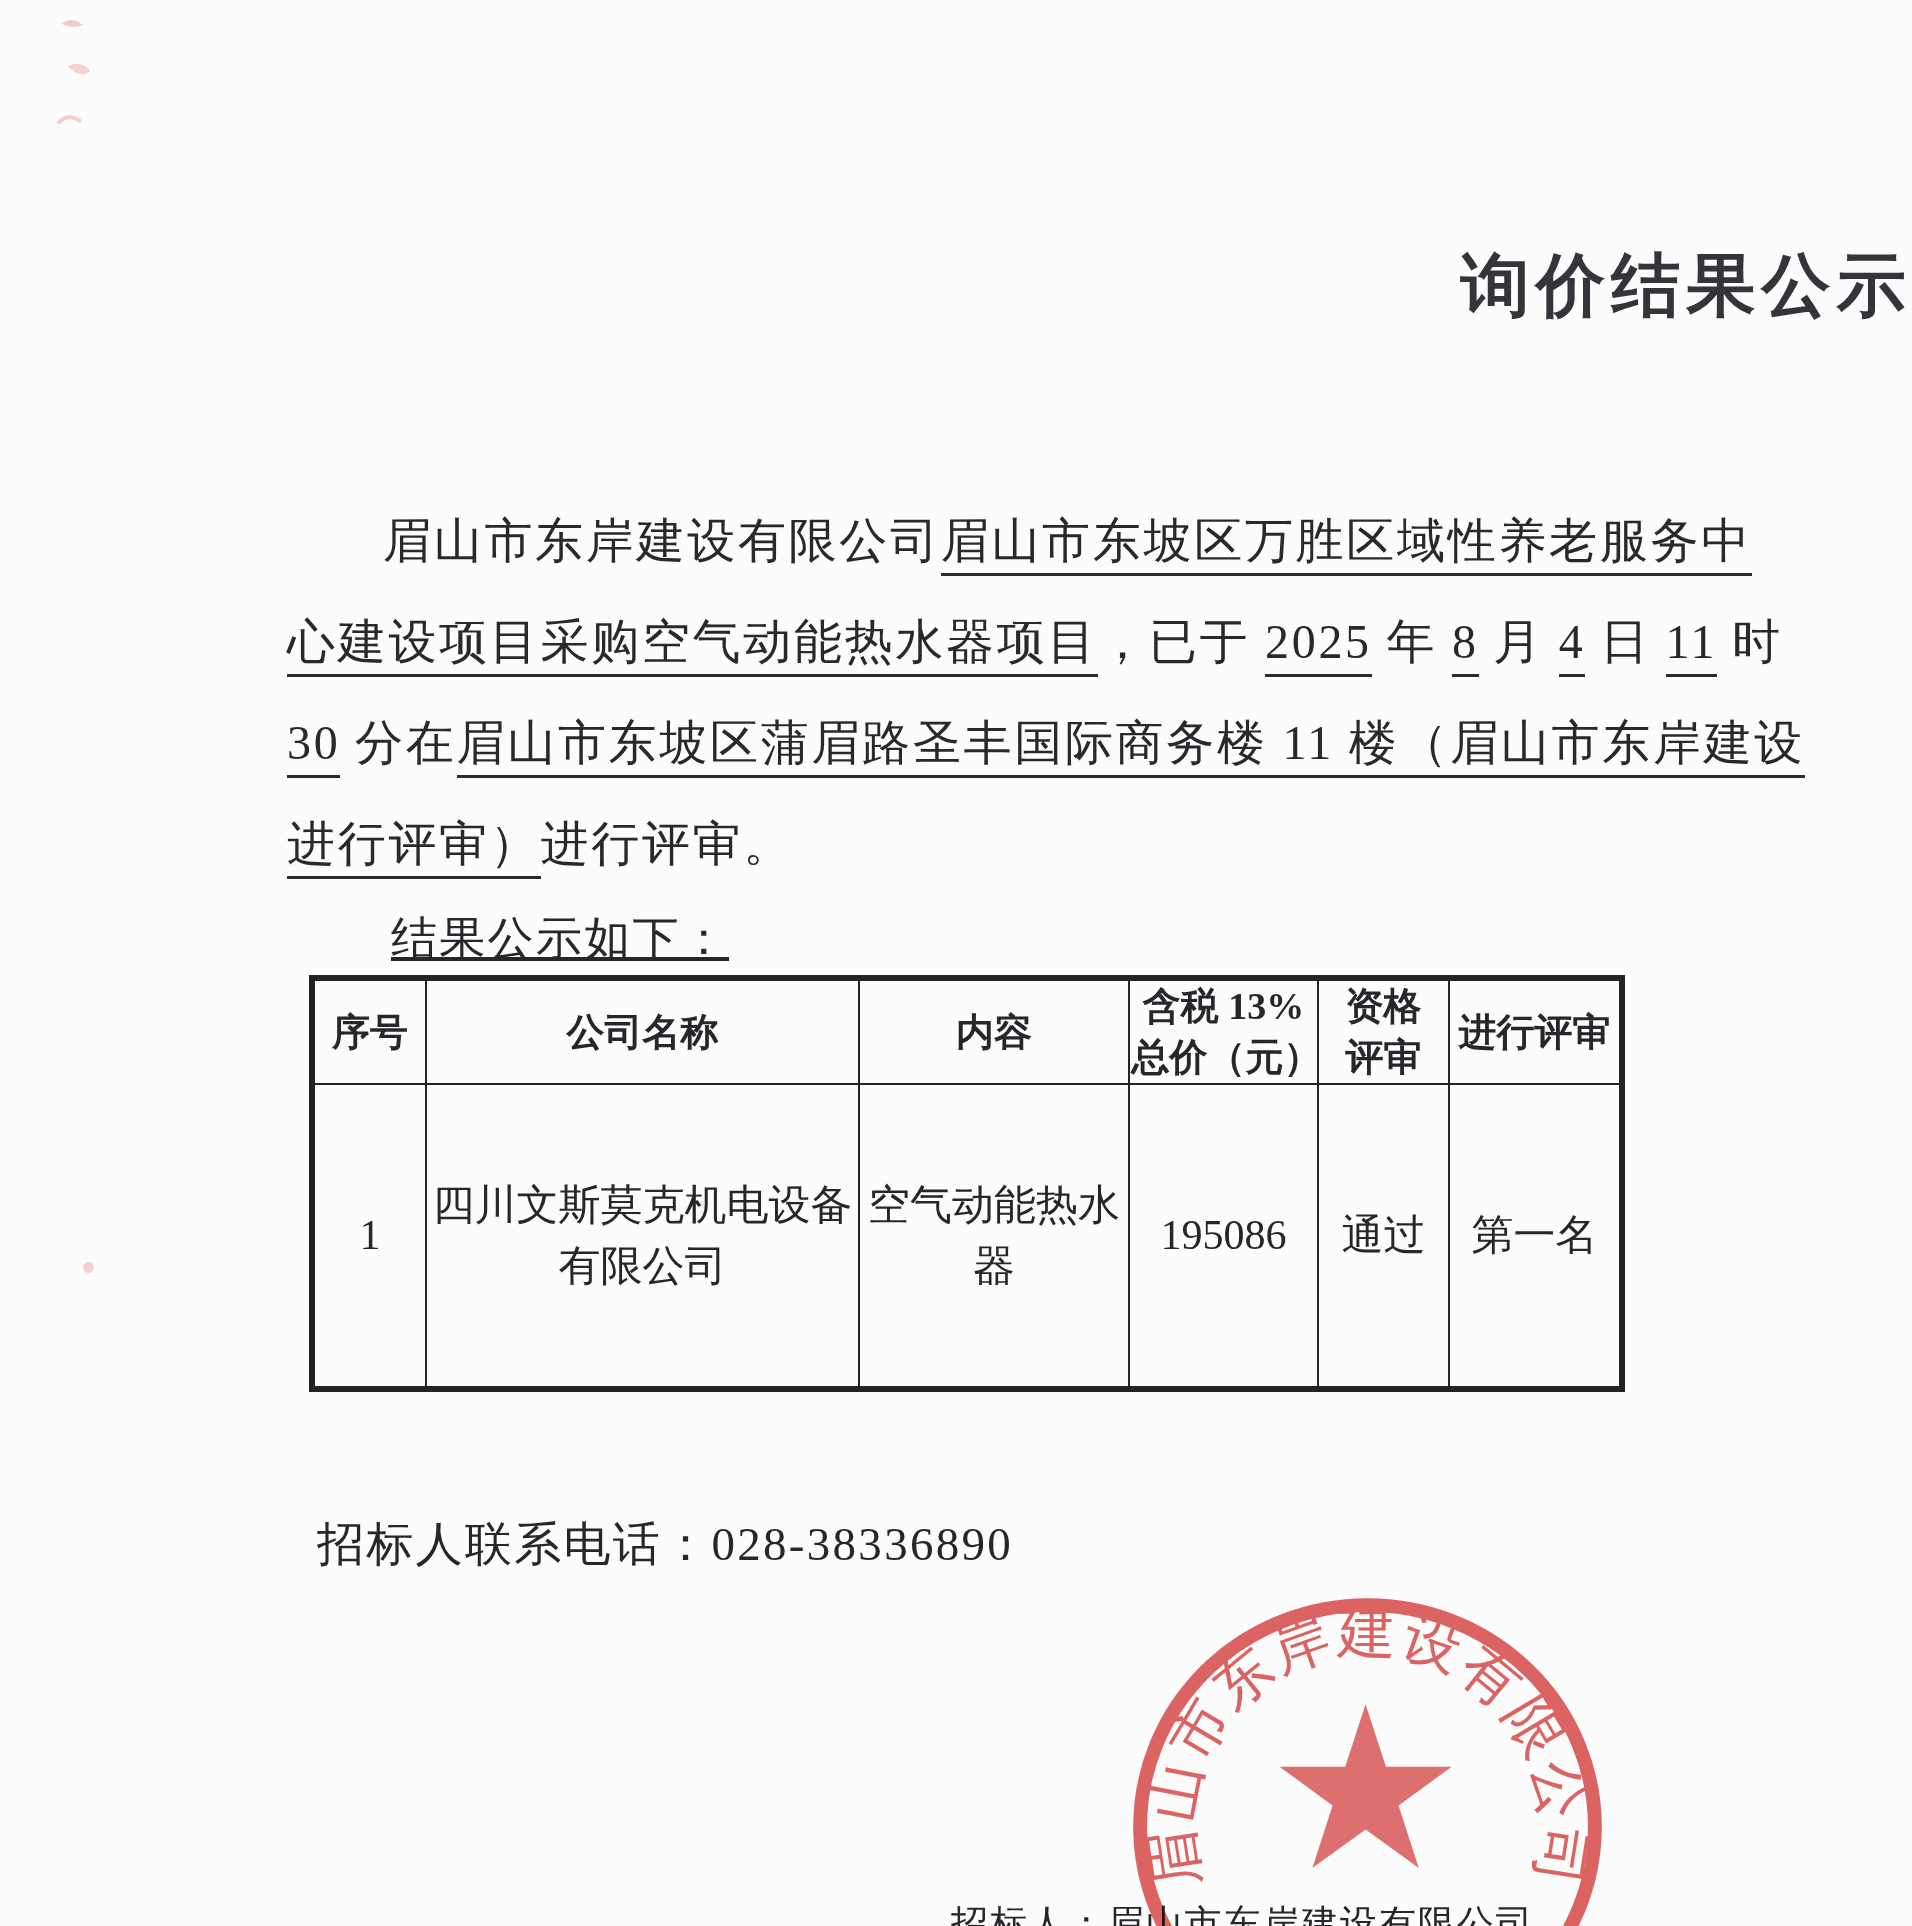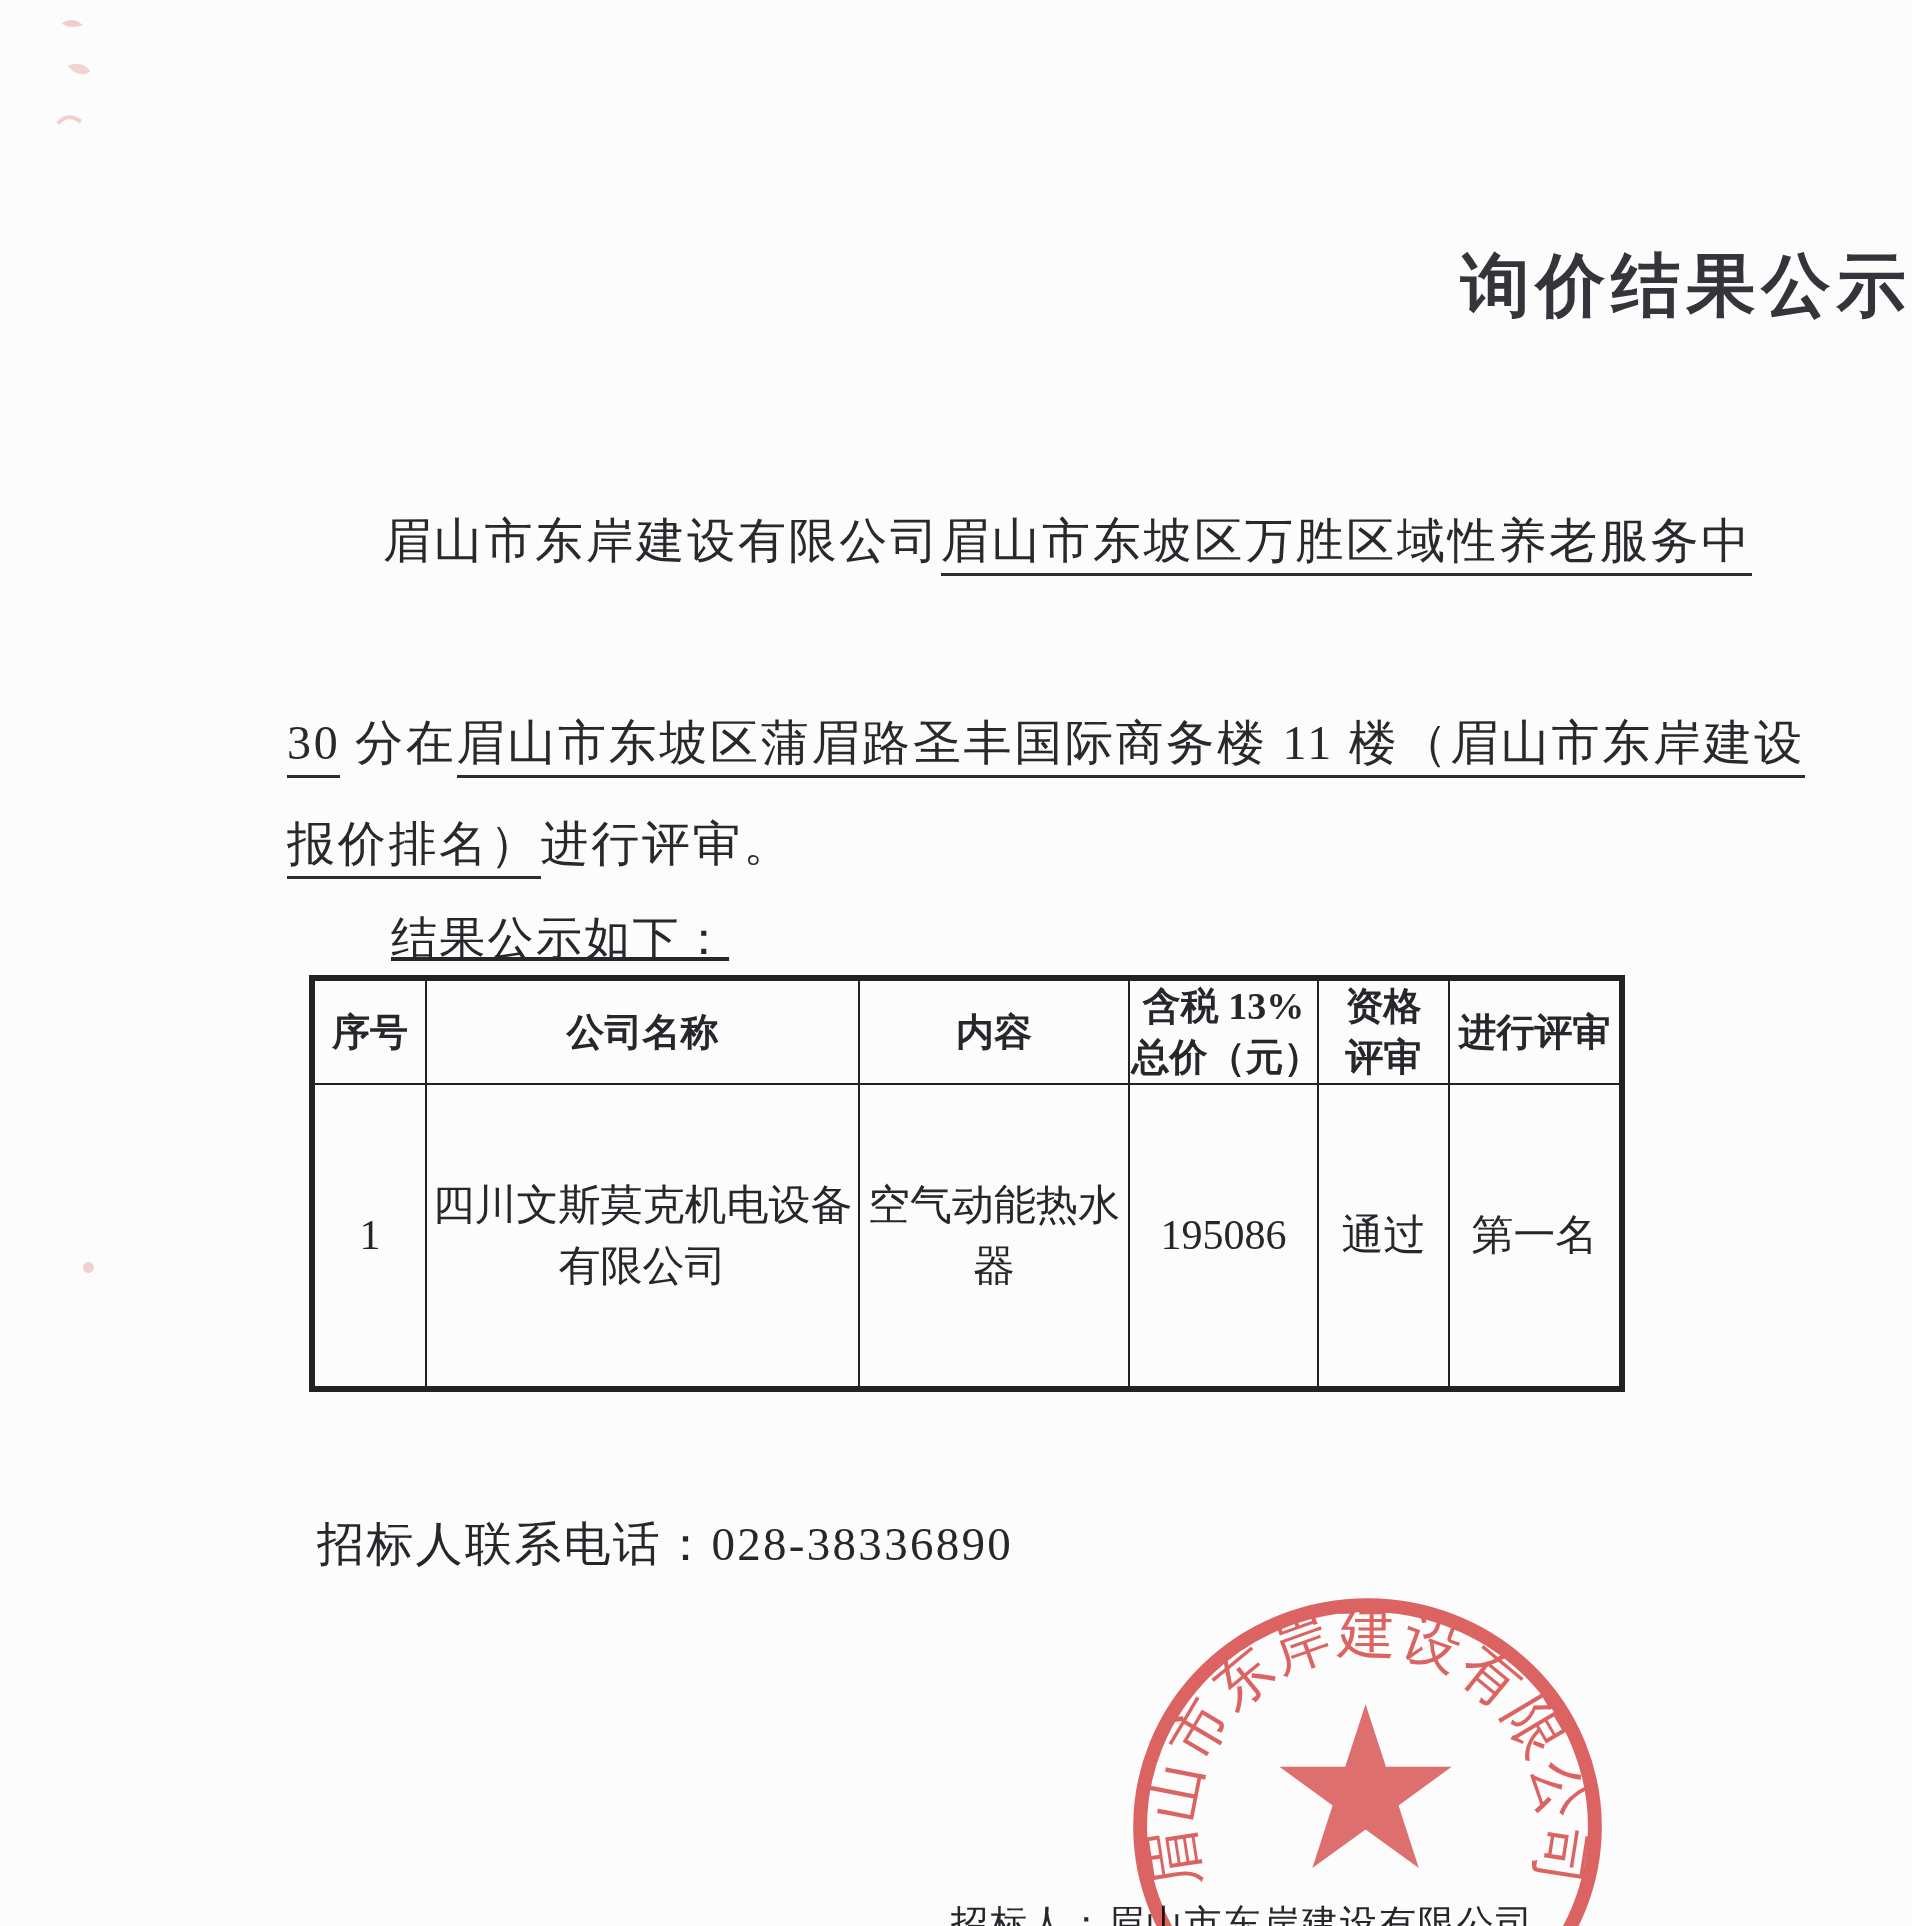--- a/index.html
+++ b/index.html
@@ -69,24 +69,25 @@
 </style>
 </head>
 <body>
 
 <div class="page">
 
   <div class="title">询价结果公示</div>
 
   <div class="pline pl1"><span>眉山市东岸建设有限公司</span><span class="u">眉山市东坡区万胜区域性养老服务中</span></div>
 
+  <div class="pline pl2"><span class="u">心建设项目采购空气动能热水器项目</span><span>，已于 </span><span class="u">2025</span><span> 年 </span><span class="u">8</span><span> 月 </span><span class="u">4</span><span> 日 </span><span class="u">11</span><span> 时</span></div>
 
   <div class="pline pl3"><span class="u">30</span><span> 分在</span><span class="u">眉山市东坡区蒲眉路圣丰国际商务楼 11 楼（眉山市东岸建设</span></div>
 
-  <div class="pline pl4"><span class="u">报价排名）</span><span>进行评审。</span></div>
+  <div class="pline pl4"><span class="u">进行评审）</span><span>进行评审。</span></div>
 
   <div class="subheading">结果公示如下：</div>
 
   <table class="doc-table">
     <colgroup>
       <col style="width:114px">
         <col style="width:433px">
         <col style="width:270px">
         <col style="width:189px">
         <col style="width:131px">

